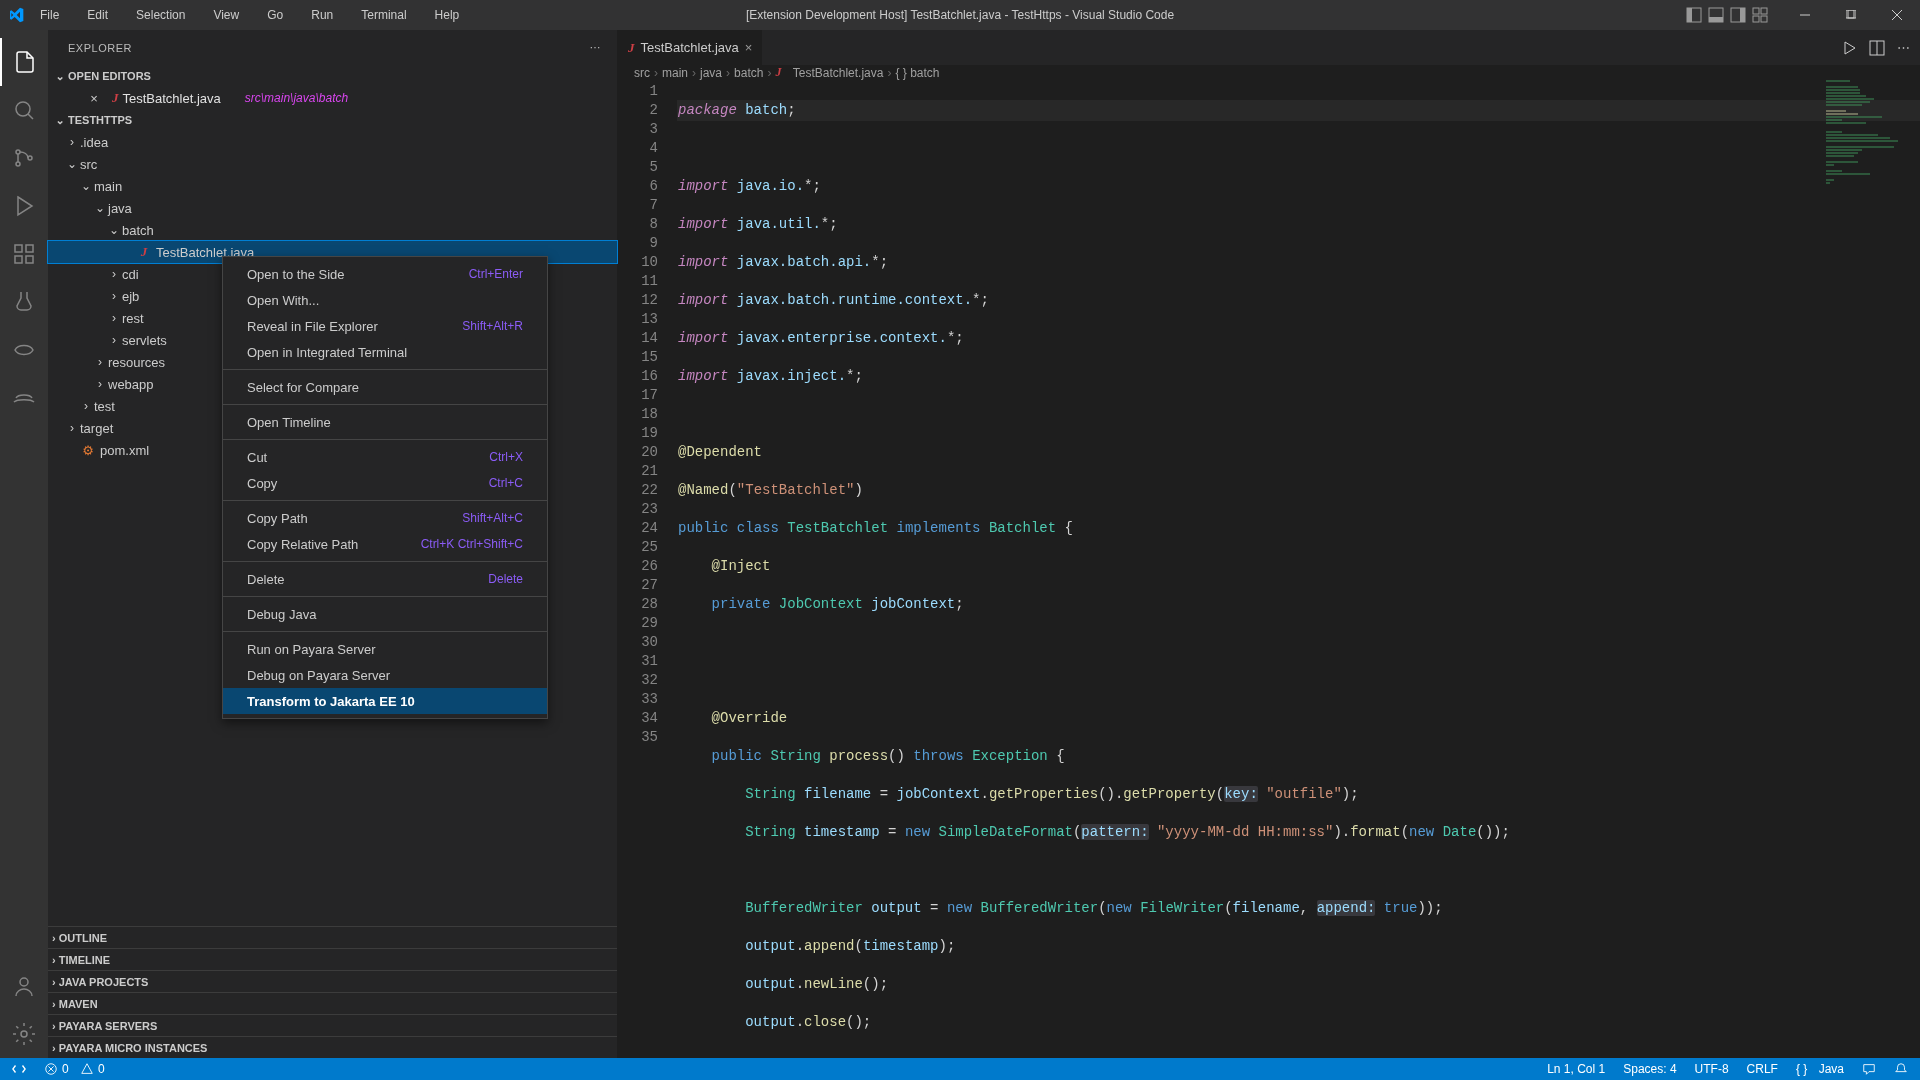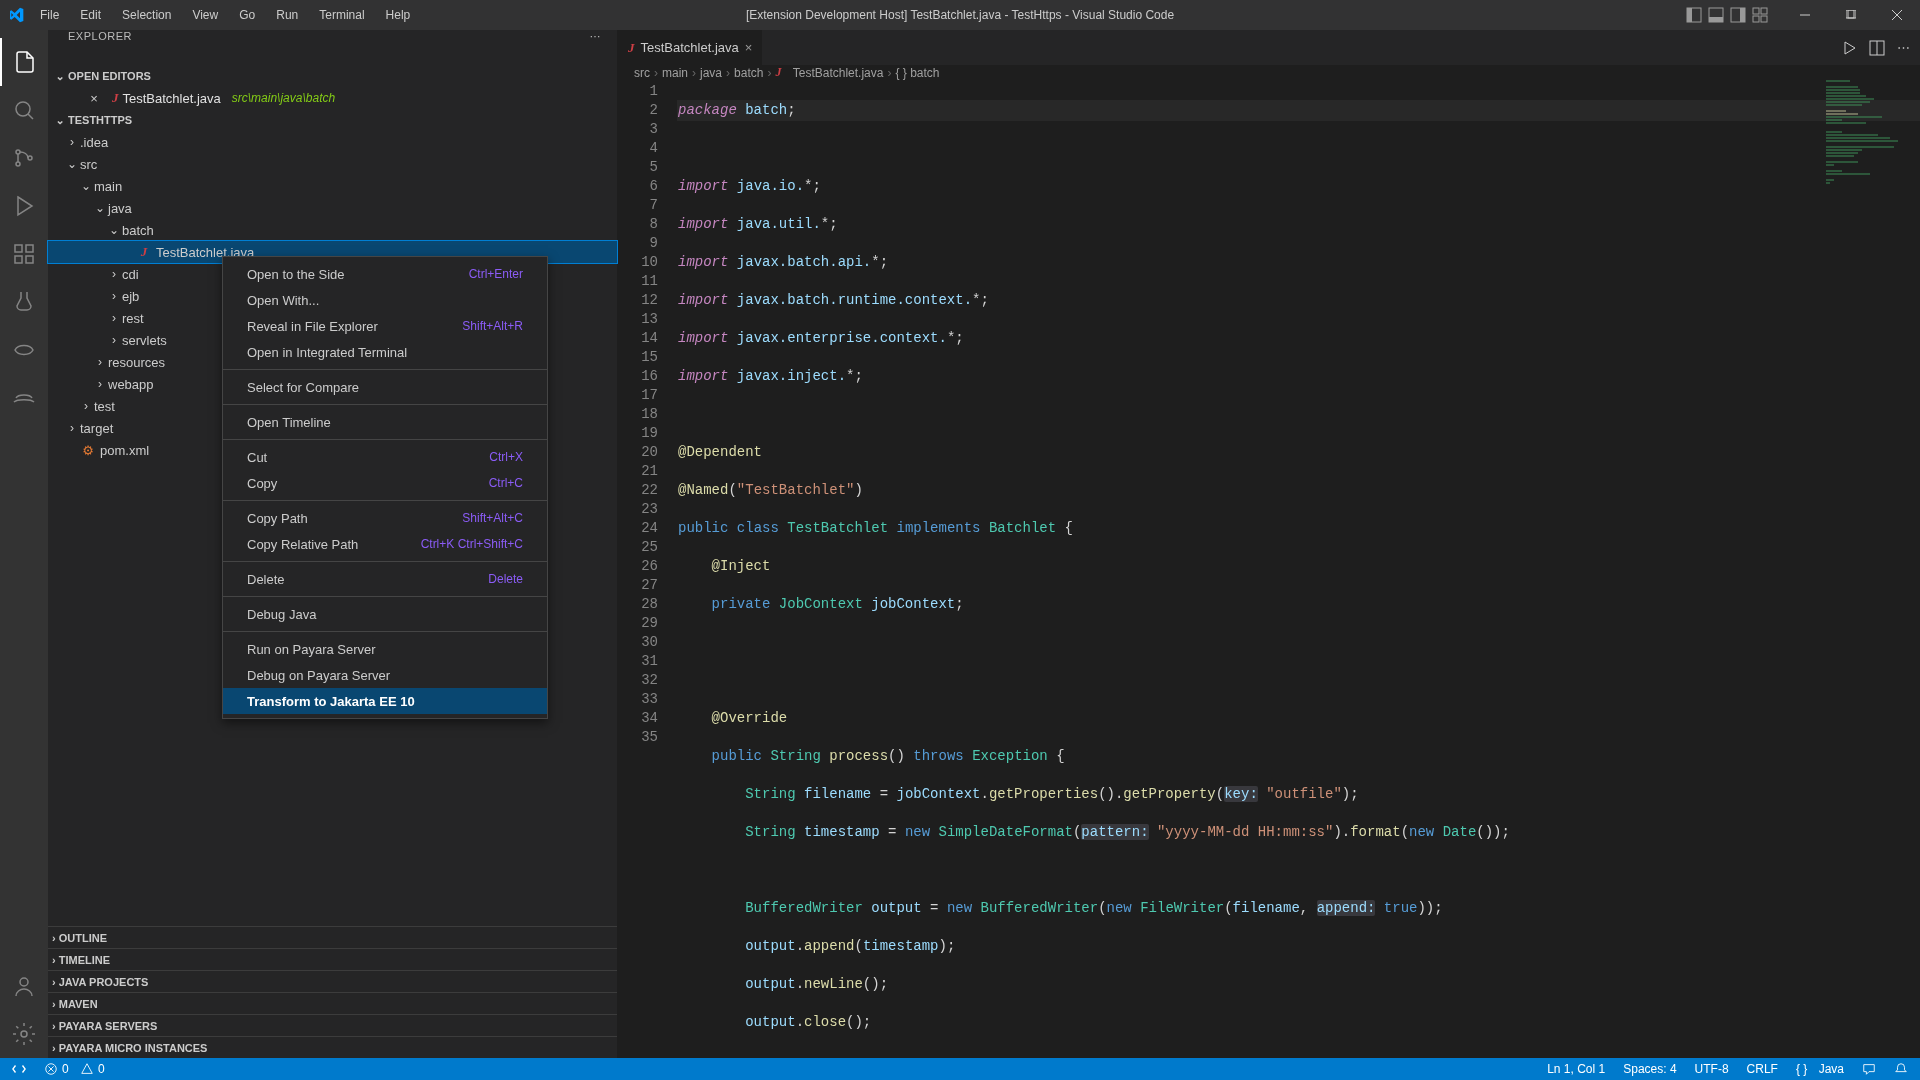--- a/index.html
+++ b/index.html
@@ -1,51 +1,51 @@
 <!DOCTYPE html>
 <html><head>
 <meta charset="utf-8">
 <style>
 * { margin: 0; padding: 0; box-sizing: border-box; }
 body { font-family: "Segoe UI", sans-serif; font-size: 13px; background: #1e1e1e; color: #cccccc; overflow: hidden; width: 1920px; height: 1080px; position: relative; }
 
 
 .titlebar { height: 30px; background: #323233; display: flex; align-items: center; padding: 0 8px; position: relative; }
 .titlebar .logo { width: 16px; height: 16px; margin-right: 8px; }
-.titlebar .menu { display: flex; gap: 5px; }
+.titlebar .menu { display: flex; gap: 12px; }
 .titlebar .menu-item { padding: 4px 8px; cursor: pointer; color: #cccccc; font-size: 12px; }
 .titlebar .title { position: absolute; left: 50%; transform: translateX(-50%); color: #cccccc; font-size: 12px; }
 .titlebar .window-controls { position: absolute; right: 0; display: flex; align-items: center; height: 30px; }
 .titlebar .layout-icons { display: flex; gap: 6px; margin-right: 14px; }
 .titlebar .layout-icons svg { width: 16px; height: 16px; }
 .titlebar .wc { width: 46px; height: 30px; display: flex; align-items: center; justify-content: center; cursor: pointer; }
 
 
 .main { display: flex; height: calc(100% - 30px - 22px); }
 
 
 .activitybar { width: 48px; background: #333333; display: flex; flex-direction: column; align-items: center; padding-top: 8px; }
 .activitybar .ab-item { width: 48px; height: 48px; display: flex; align-items: center; justify-content: center; cursor: pointer; position: relative; }
 .activitybar .ab-item.active { border-left: 2px solid #fff; }
 .activitybar .ab-item svg { width: 24px; height: 24px; }
 .activitybar .ab-spacer { flex: 1; }
 
 
 .sidebar { width: 570px; background: #252526; display: flex; flex-direction: column; border-right: 1px solid #1e1e1e; }
-.sidebar-header { height: 35px; display: flex; justify-content: space-between; padding: 0 16px 0 20px; font-size: 11px; letter-spacing: 0.5px; color: #bbbbbb; }
+.sidebar-header { height: 35px; display: flex; align-items: center; justify-content: space-between; padding: 0 16px 0 20px; font-size: 11px; letter-spacing: 0.5px; color: #bbbbbb; }
 .sidebar-header .dots { cursor: pointer; }
 
 .section-header { height: 22px; display: flex; align-items: center; padding: 0 4px; font-size: 11px; font-weight: 700; cursor: pointer; color: #cccccc; }
 .section-header .chev { width: 16px; display: flex; justify-content: center; }
 
 .open-editors { padding-left: 0; }
 .open-editor-item { height: 22px; display: flex; align-items: center; padding-left: 38px; font-size: 13px; gap: 4px; }
 .open-editor-item .close-x { width: 16px; text-align: center; color: #cccccc; cursor: pointer; margin-right: 6px; }
 .open-editor-item .fname { color: #e2e2e2; }
-.open-editor-item .fpath { color: #84cc16; font-size: 12px; margin-left: 7px; font-style: italic; }
+.open-editor-item .fpath { color: #d946ef; font-size: 12px; margin-left: 20px; font-style: italic; }
 
 .tree { font-size: 13px; }
 .tree-item { height: 22px; display: flex; align-items: center; cursor: pointer; }
 .tree-item.selected { background: #094771; outline: 1px solid #007fd4; }
 .tree-item .chev { width: 16px; display: flex; justify-content: center; font-size: 12px; }
 .tree-item .icon { width: 16px; margin-right: 4px; display: flex; justify-content: center; }
 .tree-item .label { color: #cccccc; }
 
 .indent-1 { padding-left: 16px; }
 .indent-2 { padding-left: 30px; }

